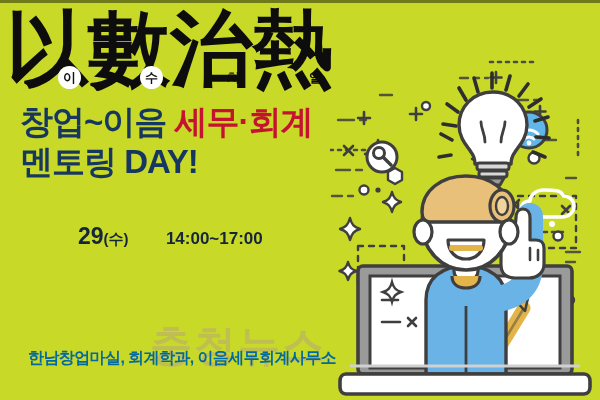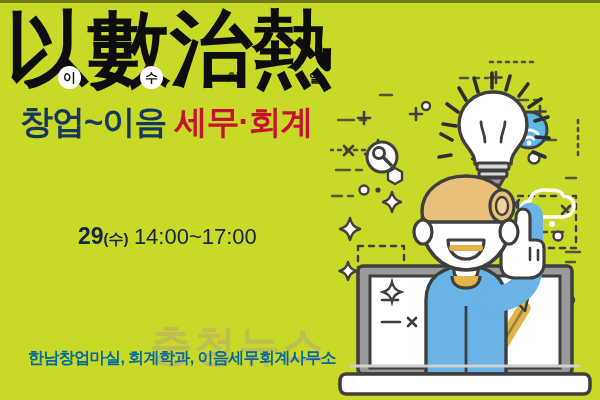--- a/index.html
+++ b/index.html
@@ -107,22 +107,23 @@
   .info .lbl-wide { letter-spacing: 9px; }
   .info .num {
     font-size: 23px;
     font-weight: 700;
   }
   .info .small {
     font-size: 15px;
     font-weight: 700;
   }
   .info .time {
-    font-size: 22px;
-    font-weight: 400;
+    font-size: 17px;
+    font-weight: 700;
+    margin-left: 32px;
   }
   #info-when  { top: 200px; }
   #info-when2 { top: 224px; left: 78px; }
   #info-where { top: 266px; }
   #info-who   { top: 300px; }
 
   
   .footer {
     position: absolute;
     left: 28px; top: 348px;
@@ -338,20 +339,21 @@
 
       <span class="ruby" style="left:52px;">이</span>
       <span class="ruby" style="left:134px;">수</span>
       <span class="ruby bare" style="left:216px;">치</span>
       <span class="ruby bare" style="left:298px;">열</span>
     </div>
 
     <div class="sub1">
       <span class="navy">창업~이음</span><span>&nbsp;</span><span class="red">세무·회계</span>
     </div>
+    <div class="sub2">멘토링 DAY!</div>
 
     <div class="info" id="info-when2">
       <span class="num">29</span><span class="small">(수)</span>
       <span class="time">14:00~17:00</span>
     </div>
 
 
   </div>
 
   <div class="watermark">충청뉴스</div>

